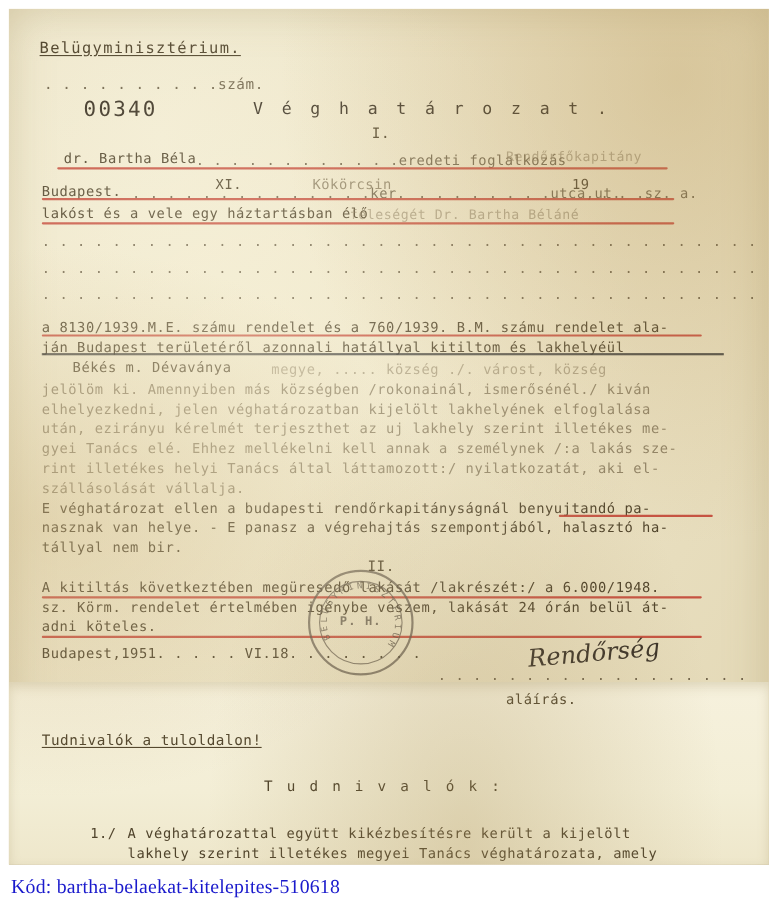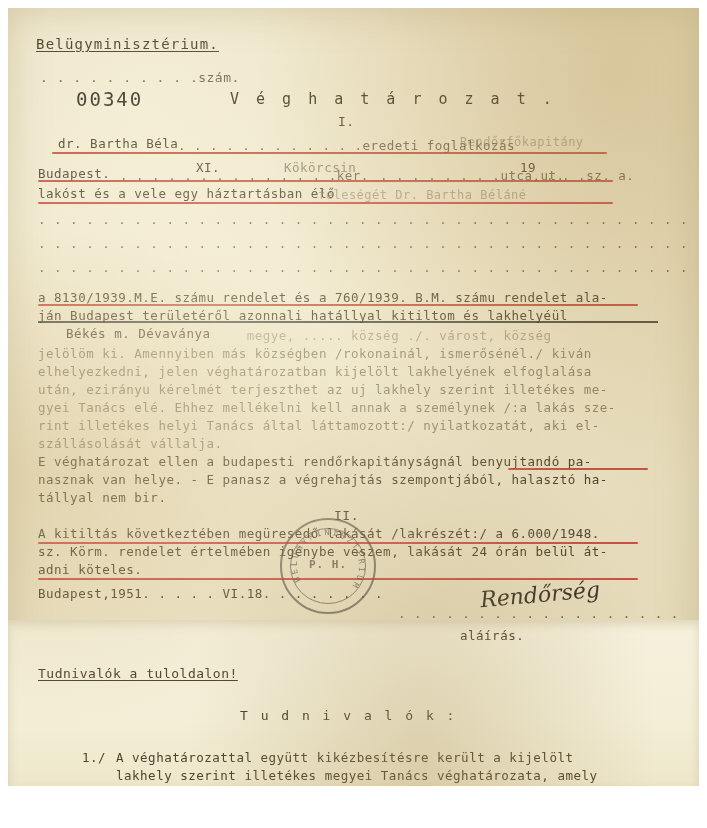--- a/index.html
+++ b/index.html
@@ -260,14 +260,15 @@
     <div class="t ul" style="left:30px; top:658px; font-size:13px;">Tudnivalók a tuloldalon!</div>
 
     <div class="t sp2" style="left:232px; top:700px; font-size:13px; color:#4a3f28;">T u d n i v a l ó k :</div>
 
     <div class="t" style="left:74px; top:742px; font-size:12.5px;">1./</div>
     <div class="t" style="left:108px; top:742px; font-size:12.5px;">A véghatározattal együtt kikézbesítésre került a kijelölt</div>
     <div class="t" style="left:108px; top:760px; font-size:12.5px;">lakhely szerint illetékes megyei Tanács véghatározata, amely</div>
 
   </div>
 
+  <div id="caption">Kód: bartha-belaekat-kitelepites-510618</div>
 
 </div>
 
 </body></html>

